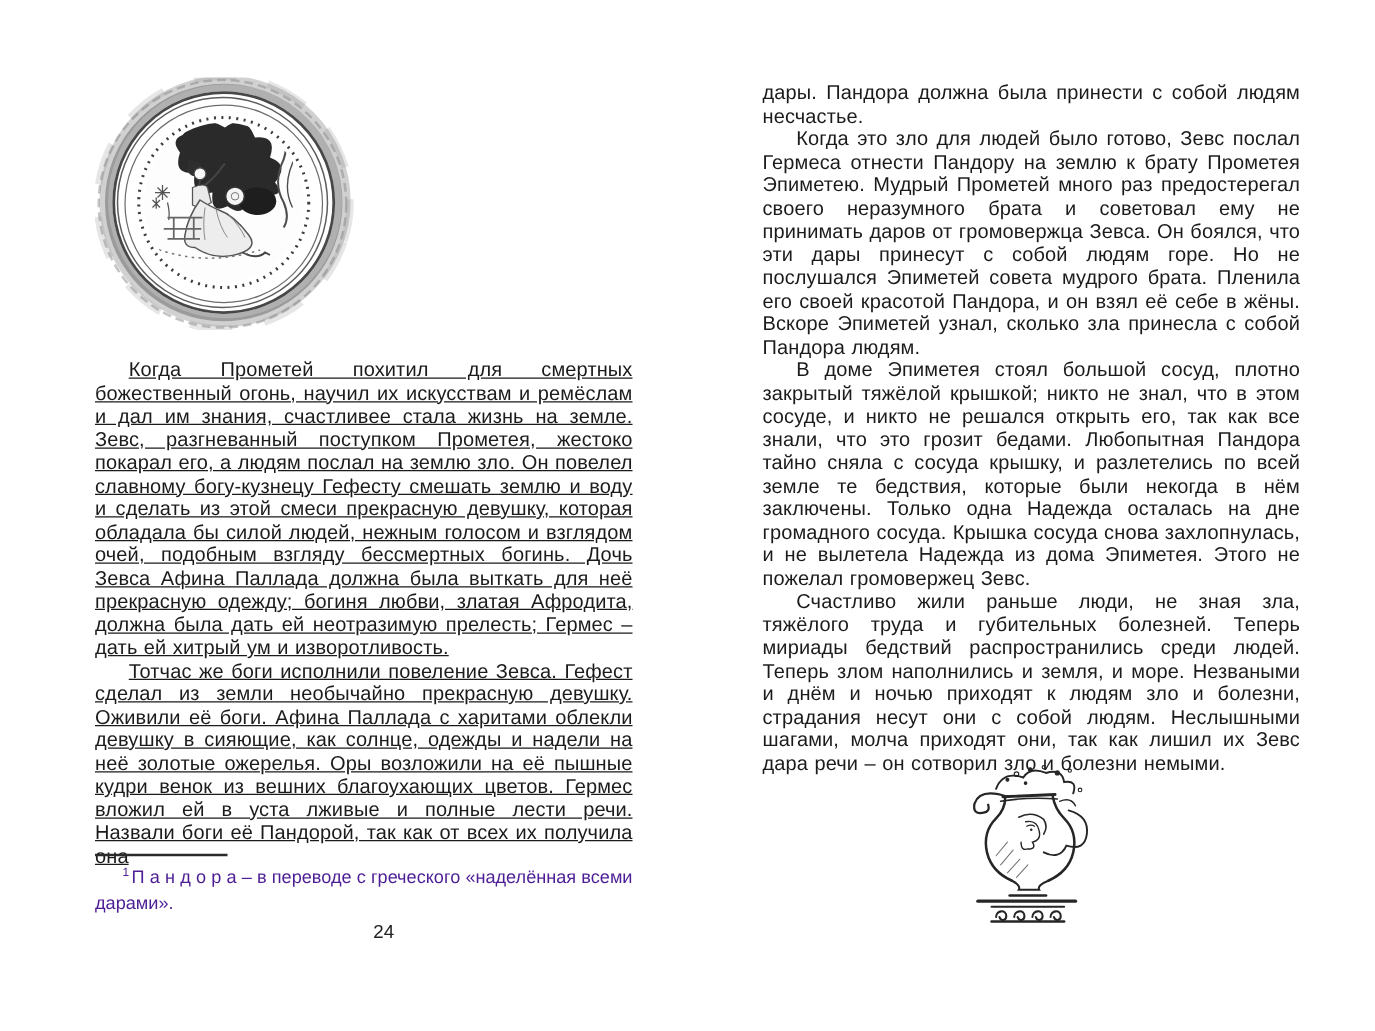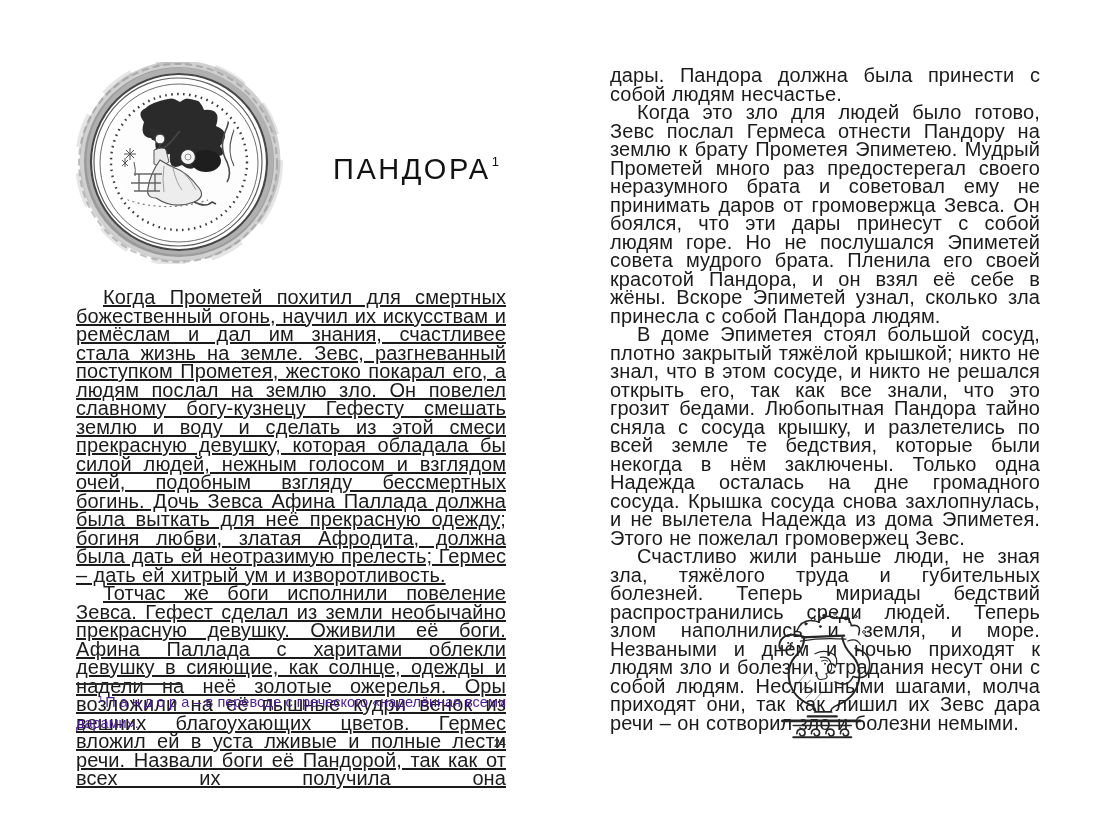--- a/index.html
+++ b/index.html
@@ -9,36 +9,36 @@
   .page-left{position:absolute;left:76px;top:0;width:430px;height:825px;}
   .page-right{position:absolute;left:610px;top:0;width:430px;height:825px;}
 
   .medallion{position:absolute;top:62px;left:0;}
 
   .chapter-title{position:absolute;left:248px;top:153px;width:184px;margin:0;
     text-align:center;font-size:29px;font-weight:400;letter-spacing:2.5px;color:#121212;
     font-family:"Liberation Sans",sans-serif;white-space:nowrap;}
   .chapter-title sup{font-size:13px;vertical-align:13px;letter-spacing:0;margin-left:1px;}
 
-  .body-text p{margin:0;font-size:20px;line-height:18.5px;text-align:justify;
+  .body-text p{margin:0;font-size:16px;line-height:18.5px;text-align:justify;
     text-indent:27px;letter-spacing:0.1px;word-spacing:0.6px;color:#1b1b1b;}
   .body-text p.cont{text-indent:0;}
   .body-text p.runover{text-align-last:justify;}
 
   .left-body{position:absolute;top:288px;left:0;width:430px;text-decoration:underline;}
   .right-body{position:absolute;top:66px;left:0;width:430px;}
 
   .footnote-rule{position:absolute;top:683px;left:0;width:106px;height:0;
     border-top:2px solid #2b2b2b;}
   .footnote{position:absolute;top:689px;left:0;width:430px;margin:0;
     font-size:14.5px;line-height:20.5px;text-align:justify;text-indent:22px;color:#4c1d95;}
   .footnote sup{font-size:9.5px;vertical-align:5px;margin-right:2px;}
 
-  .page-number{position:absolute;top:737px;left:0;width:430px;margin:0;
-    text-align:right;font-size:11px;color:#222;}
+  .page-number{position:absolute;top:737px;left:16px;width:430px;margin:0;
+    text-align:center;font-size:15px;color:#222;}
 
   .vase{position:absolute;top:610px;left:50%;transform:translateX(-50%);}
 </style>
 </head>
 <body>
 
 <div class="spread">
 
   <div class="page-left">
 
@@ -100,21 +100,20 @@
           <path d="M58,112 h28"></path>
           <path d="M55,121 h30"></path>
           <path d="M58,129 h26"></path>
           <path d="M63,112 v17 M79,112 v17"></path>
         </g>
 
         <path d="M46,136 q42,16 86,2" stroke="#777" stroke-width="1.2" stroke-dasharray="2 3.4" fill="none"></path>
       </g>
     </svg>
 
-    <h1 class="chapter-title"><span>ПАНДОРА</span><sup>1</sup></h1>
 
     <div class="left-body body-text">
       <p>Когда Прометей похитил для смертных божественный огонь, научил их искусствам и ремёслам и дал им знания, счастливее стала жизнь на земле. Зевс, разгневанный поступком Прометея, жестоко покарал его, а людям послал на землю зло. Он повелел славному богу-кузнецу Гефесту смешать землю и воду и сделать из этой смеси прекрасную девушку, которая обладала бы силой людей, нежным голосом и взглядом очей, подобным взгляду бессмертных богинь. Дочь Зевса Афина Паллада должна была выткать для неё прекрасную одежду; богиня любви, златая Афродита, должна была дать ей неотразимую прелесть; Гермес – дать ей хитрый ум и изворотливость.</p>
       <p class="runover">Тотчас же боги исполнили повеление Зевса. Гефест сделал из земли необычайно прекрасную девушку. Оживили её боги. Афина Паллада с харитами облекли девушку в сияющие, как солнце, одежды и надели на неё золотые ожерелья. Оры возложили на её пышные кудри венок из вешних благоухающих цветов. Гермес вложил ей в уста лживые и полные лести речи. Назвали боги её Пандорой, так как от всех их получила она</p>
     </div>
 
     <div class="footnote-rule"></div>
     <p class="footnote"><sup>1</sup><span>П а н д о р а</span><span> – в переводе с греческого «наделённая всеми дарами».</span></p>
 
     <p class="page-number">24</p>

